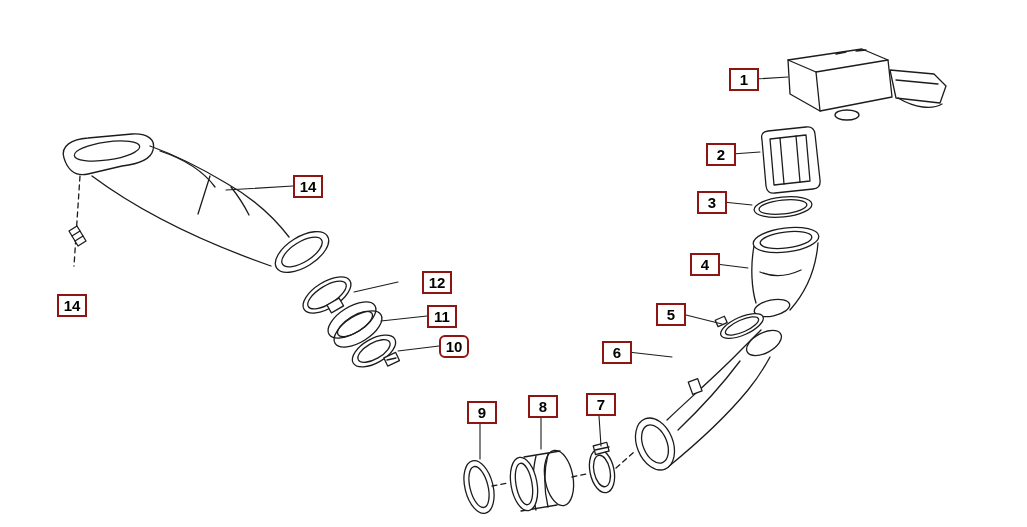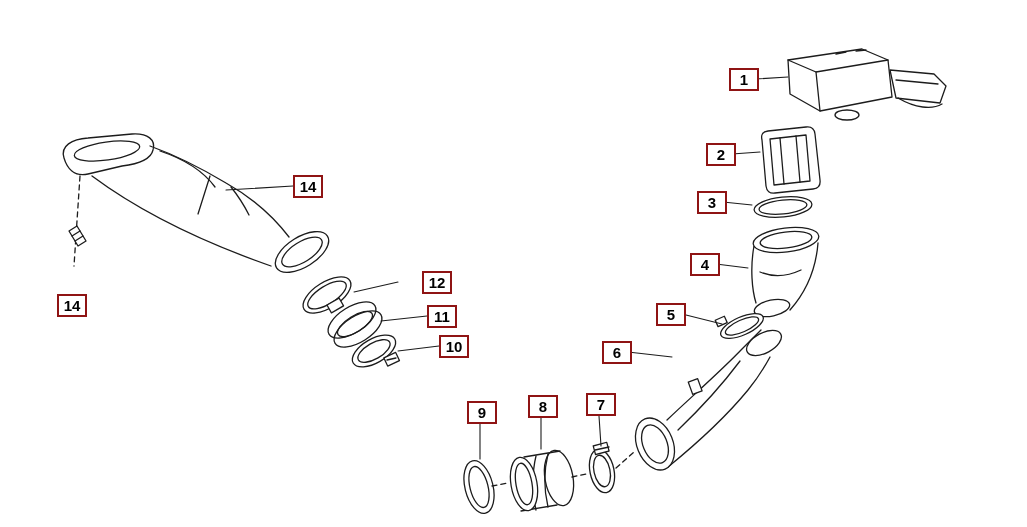--- a/index.html
+++ b/index.html
@@ -181,21 +181,21 @@
     </div>
   <div class="callout" style="left:586px;top:393px;">
       <span>7</span>
     </div>
   <div class="callout" style="left:528px;top:395px;">
       <span>8</span>
     </div>
   <div class="callout" style="left:467px;top:401px;">
       <span>9</span>
     </div>
-  <div class="callout" style="left:439px;top:335px;">
+  <div class="callout" style="left:439px;top:335px;border-radius:6px;">
       <span>10</span>
     </div>
   <div class="callout" style="left:427px;top:305px;">
       <span>11</span>
     </div>
   <div class="callout" style="left:398px;top:271px;margin-left:24px;">
       <span>12</span>
     </div>
   <div class="callout" style="left:293px;top:175px;">
       <span>14</span>

